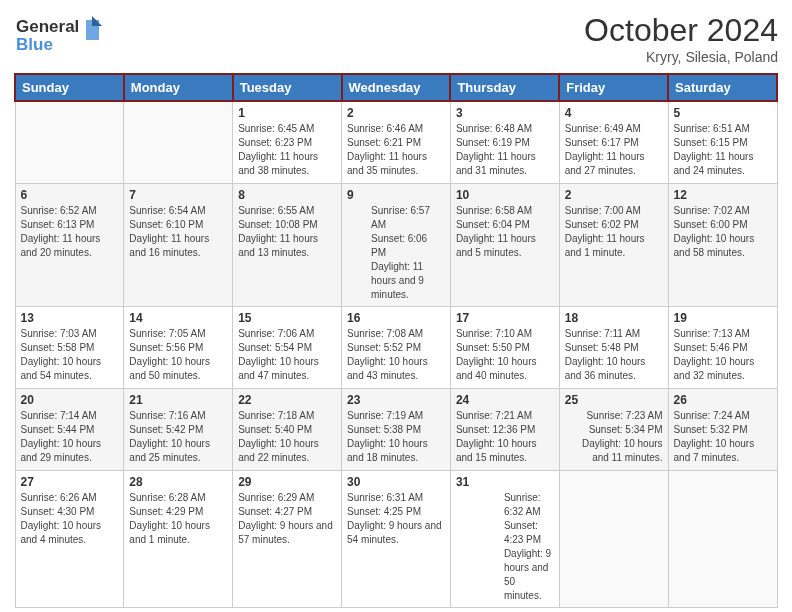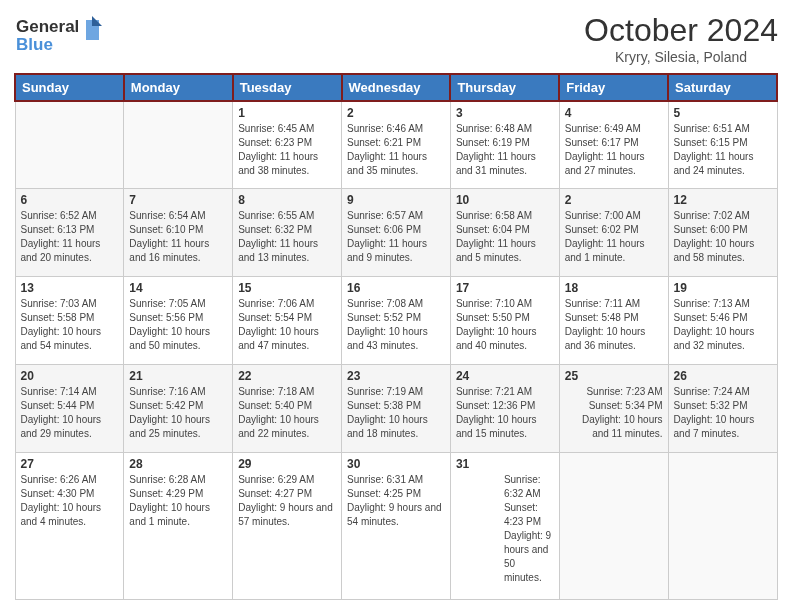--- a/index.html
+++ b/index.html
@@ -21,21 +21,21 @@
       display: flex;
       justify-content: space-between;
       align-items: flex-start;
       margin-bottom: 8px;
     }
     .logo {
       display: flex;
       align-items: center;
     }
     .title-block {
-      text-align: center;
+      text-align: right;
     }
     .main-title {
       font-size: 32px;
       font-weight: normal;
       color: #333;
     }
     .subtitle {
       font-size: 14px;
       color: #555;
     }
@@ -161,26 +161,26 @@
           </td>
           <td class="row-bg-light">
             <span class="day-num">7</span>
             <div class="day-info" style="white-space: pre-line;">Sunrise: 6:54 AM
 Sunset: 6:10 PM
 Daylight: 11 hours and 16 minutes.</div>
           </td>
           <td class="row-bg-light">
             <span class="day-num">8</span>
             <div class="day-info" style="white-space: pre-line;">Sunrise: 6:55 AM
-Sunset: 6:32 PM
+Sunset: 10:08 PM
 Daylight: 11 hours and 13 minutes.</div>
           </td>
           <td class="row-bg-light">
             <span class="day-num">9</span>
-            <div class="day-info" style="white-space: pre-line;">Sunrise: 6:57 AM
+            <div class="day-info" style="white-space: pre-line; margin-left: 24px;">Sunrise: 6:57 AM
 Sunset: 6:06 PM
 Daylight: 11 hours and 9 minutes.</div>
           </td>
           <td class="row-bg-light">
             <span class="day-num">10</span>
             <div class="day-info" style="white-space: pre-line;">Sunrise: 6:58 AM
 Sunset: 6:04 PM
 Daylight: 11 hours and 5 minutes.</div>
           </td>
           <td class="row-bg-light">

